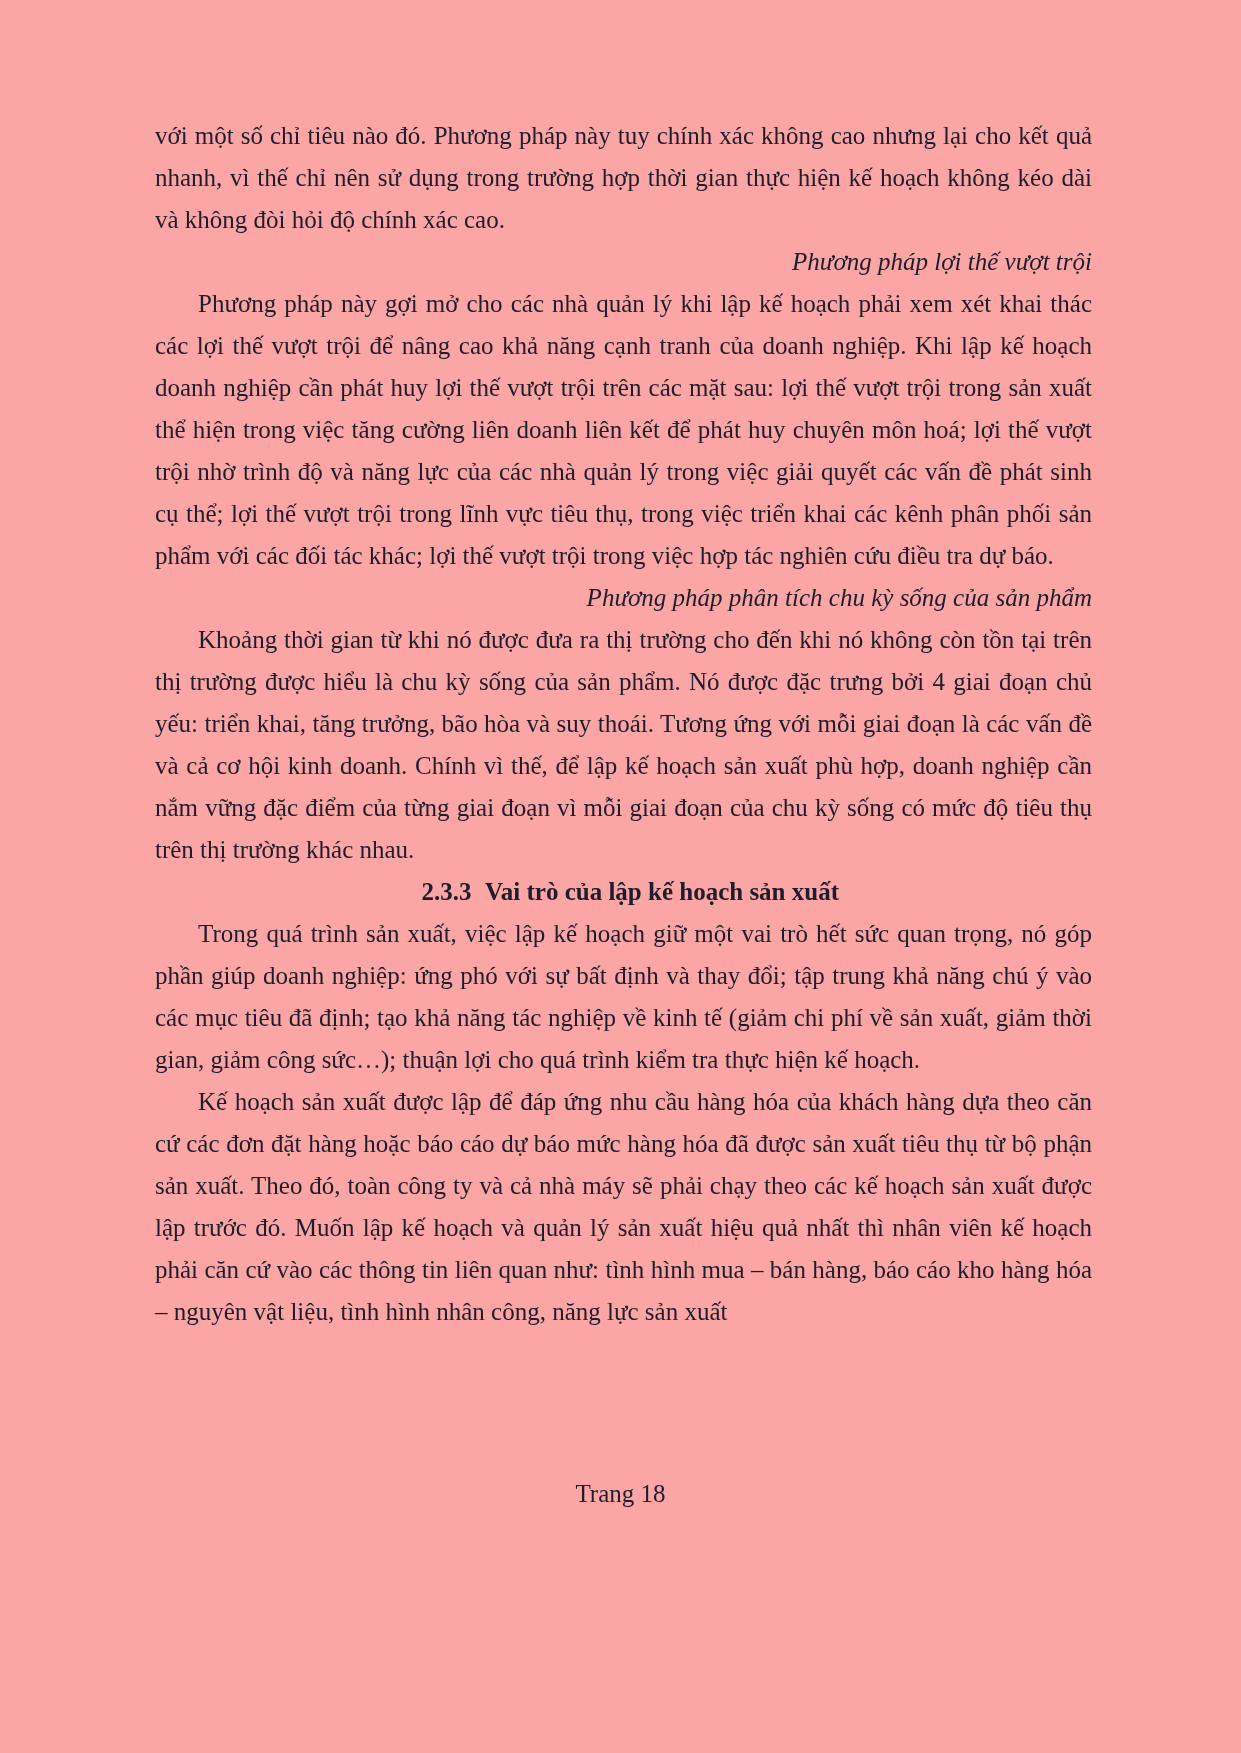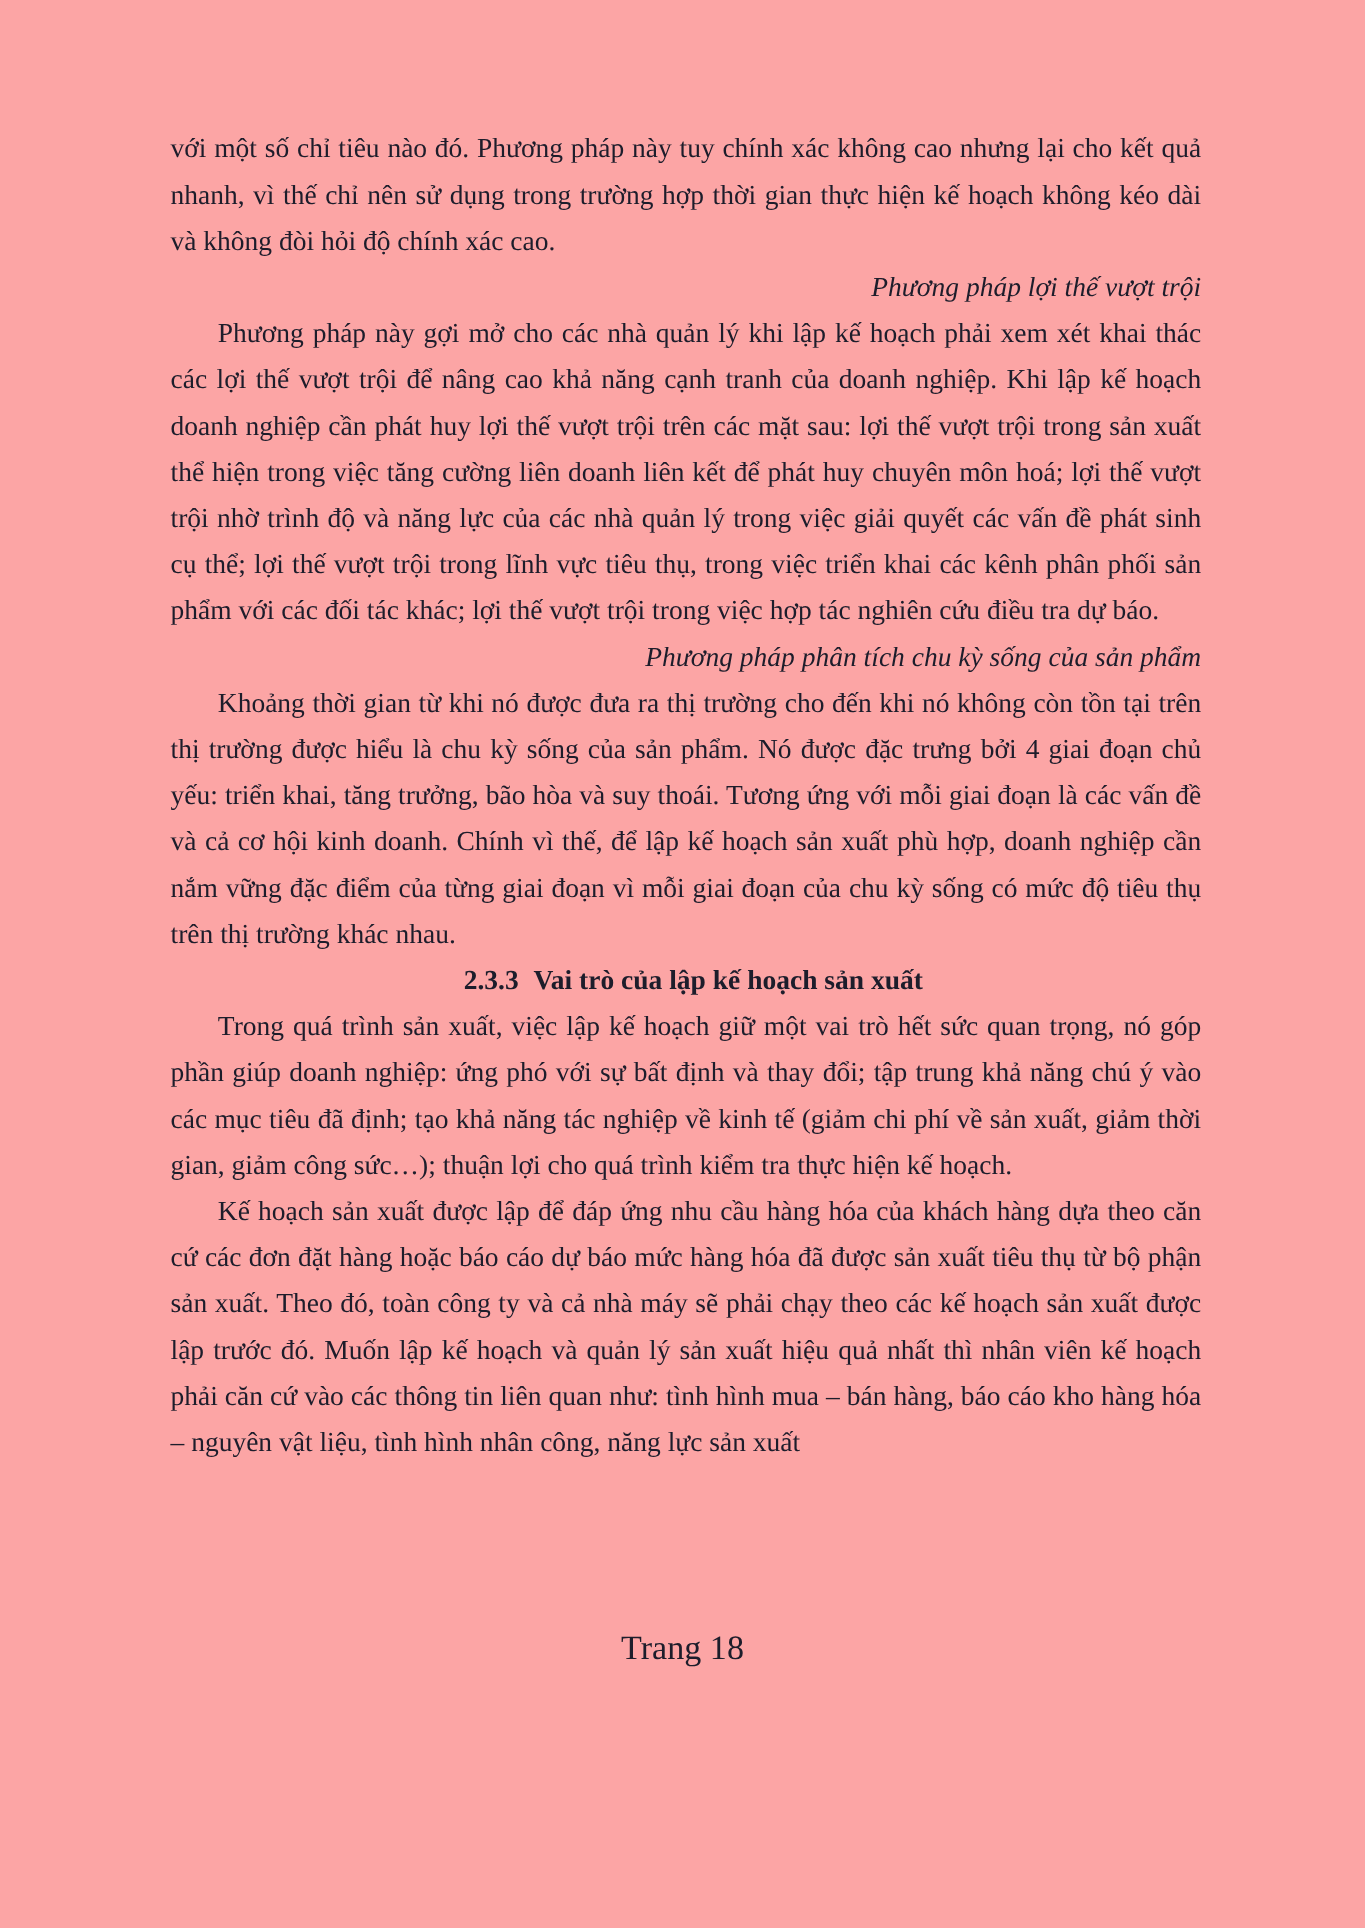--- a/index.html
+++ b/index.html
@@ -39,21 +39,21 @@
   .hb-num {
     display: inline-block;
     min-width: 77px;
   }
   .footer {
     position: absolute;
     left: 0;
     top: 1480px;
     width: 100%;
     text-align: center;
-    font-size: 31px;
+    font-size: 25px;
     color: #1d1d2b;
   }
 </style>
 </head>
 <body>
 
 <div class="page">
   <div class="content">
 
     <p class="body no-indent">với một số chỉ tiêu nào đó. Phương pháp này tuy chính xác không cao nhưng lại cho kết quả nhanh, vì thế chỉ nên sử dụng trong trường hợp thời gian thực hiện kế hoạch không kéo dài và không đòi hỏi độ chính xác cao.</p>

